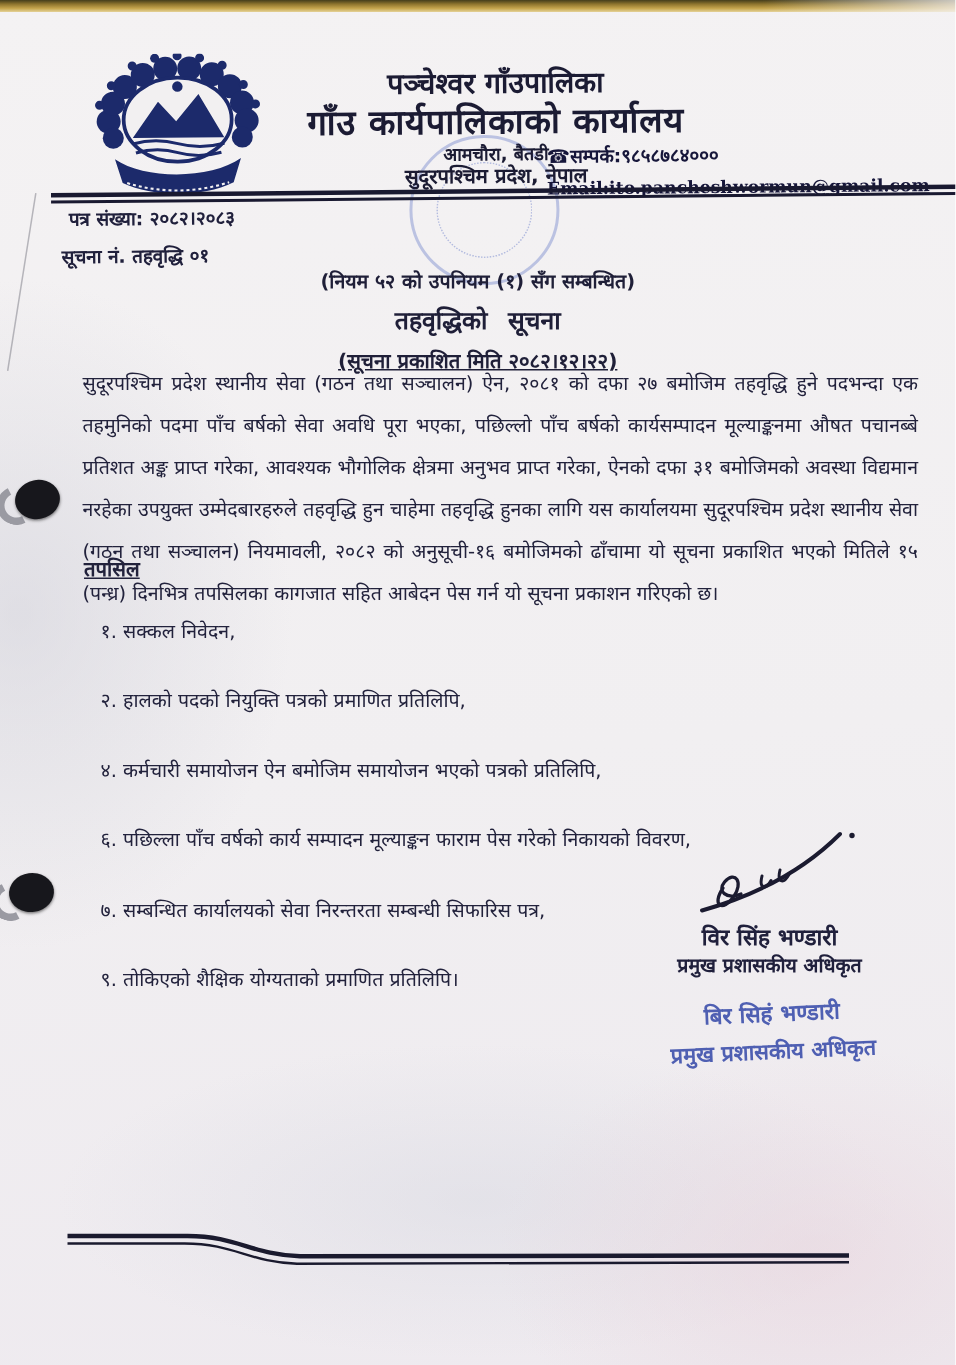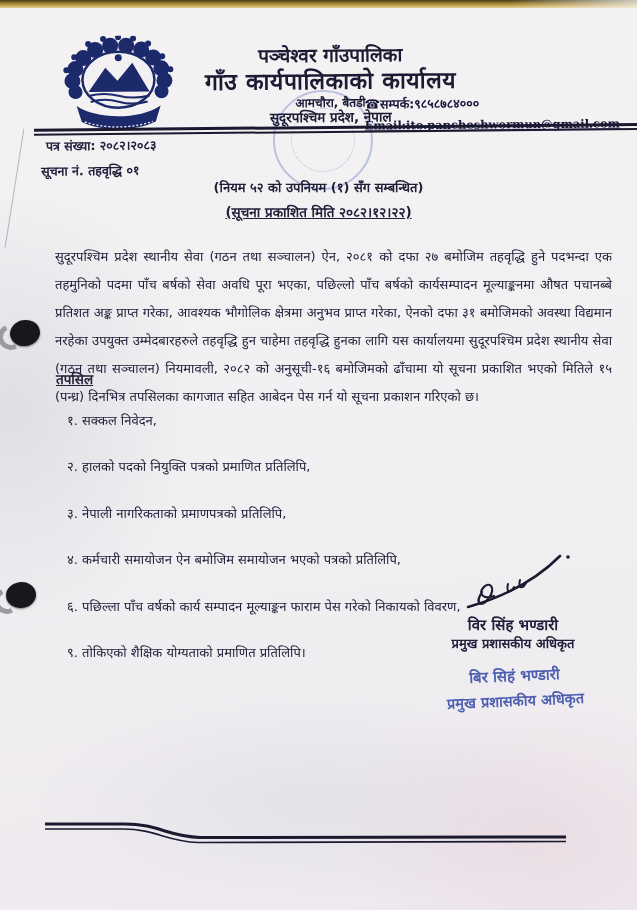--- a/index.html
+++ b/index.html
@@ -188,33 +188,34 @@
       <div class="r2"></div>
   </div>
 
   <div class="meta">
     <div class="m1">पत्र संख्या: २०८२।२०८३</div>
     <div class="m2">सूचना नं. तहवृद्धि ०१</div>
   </div>
 
   <div class="subject">
     <div class="rule-line">(नियम ५२ को उपनियम (१) सँग सम्बन्धित)</div>
+    <div class="title">तहवृद्धिको सूचना</div>
     <div class="date-line">(सूचना प्रकाशित मिति २०८२।१२।२२)</div>
   </div>
 
   <div class="body-par">सुदूरपश्चिम प्रदेश स्थानीय सेवा (गठन तथा सञ्चालन) ऐन, २०८१ को दफा २७ बमोजिम तहवृद्धि हुने पदभन्दा एक तहमुनिको पदमा पाँच बर्षको सेवा अवधि पूरा भएका, पछिल्लो पाँच बर्षको कार्यसम्पादन मूल्याङ्कनमा औषत पचानब्बे प्रतिशत अङ्क प्राप्त गरेका, आवश्यक भौगोलिक क्षेत्रमा अनुभव प्राप्त गरेका, ऐनको दफा ३१ बमोजिमको अवस्था विद्यमान नरहेका उपयुक्त उम्मेदबारहरुले तहवृद्धि हुन चाहेमा तहवृद्धि हुनका लागि यस कार्यालयमा सुदूरपश्चिम प्रदेश स्थानीय सेवा (गठन तथा सञ्चालन) नियमावली, २०८२ को अनुसूची-१६ बमोजिमको ढाँचामा यो सूचना प्रकाशित भएको मितिले १५ (पन्ध्र) दिनभित्र तपसिलका कागजात सहित आबेदन पेस गर्न यो सूचना प्रकाशन गरिएको छ।</div>
 
   <div class="tapasil">तपसिल</div>
 
   <ol class="doc-list">
     <li>१. सक्कल निवेदन,</li>
     <li>२. हालको पदको नियुक्ति पत्रको प्रमाणित प्रतिलिपि,</li>
-    <li>३. नेपाली नागरिकताको प्रमाणपत्रको प्रतिलिपि,</li>
     <li>४. कर्मचारी समायोजन ऐन बमोजिम समायोजन भएको पत्रको प्रतिलिपि,</li>
     <li>६. पछिल्ला पाँच वर्षको कार्य सम्पादन मूल्याङ्कन फाराम पेस गरेको निकायको विवरण,</li>
+    <li>७. सम्बन्धित कार्यालयको सेवा निरन्तरता सम्बन्धी सिफारिस पत्र,</li>
     <li>९. तोकिएको शैक्षिक योग्यताको प्रमाणित प्रतिलिपि।</li>
   </ol>
 
   <div class="sig-block">
     <svg class="sig-scribble" width="120" height="62" viewBox="0 0 120 62">
       <g stroke="#1b1b30" fill="none" stroke-linecap="round">
         <path d="M104,6 C86,24 58,44 12,57" stroke-width="2.6"></path>
         <path d="M26,42 C18,54 26,58 33,48 C40,38 34,30 27,38 C22,44 28,50 38,46" stroke-width="2.2"></path>
         <path d="M52,34 C50,42 54,44 58,37 M64,30 C62,38 66,40 70,33" stroke-width="2"></path>
         <circle cx="112" cy="7" r="1.8" fill="#1b1b30" stroke="none"></circle>

